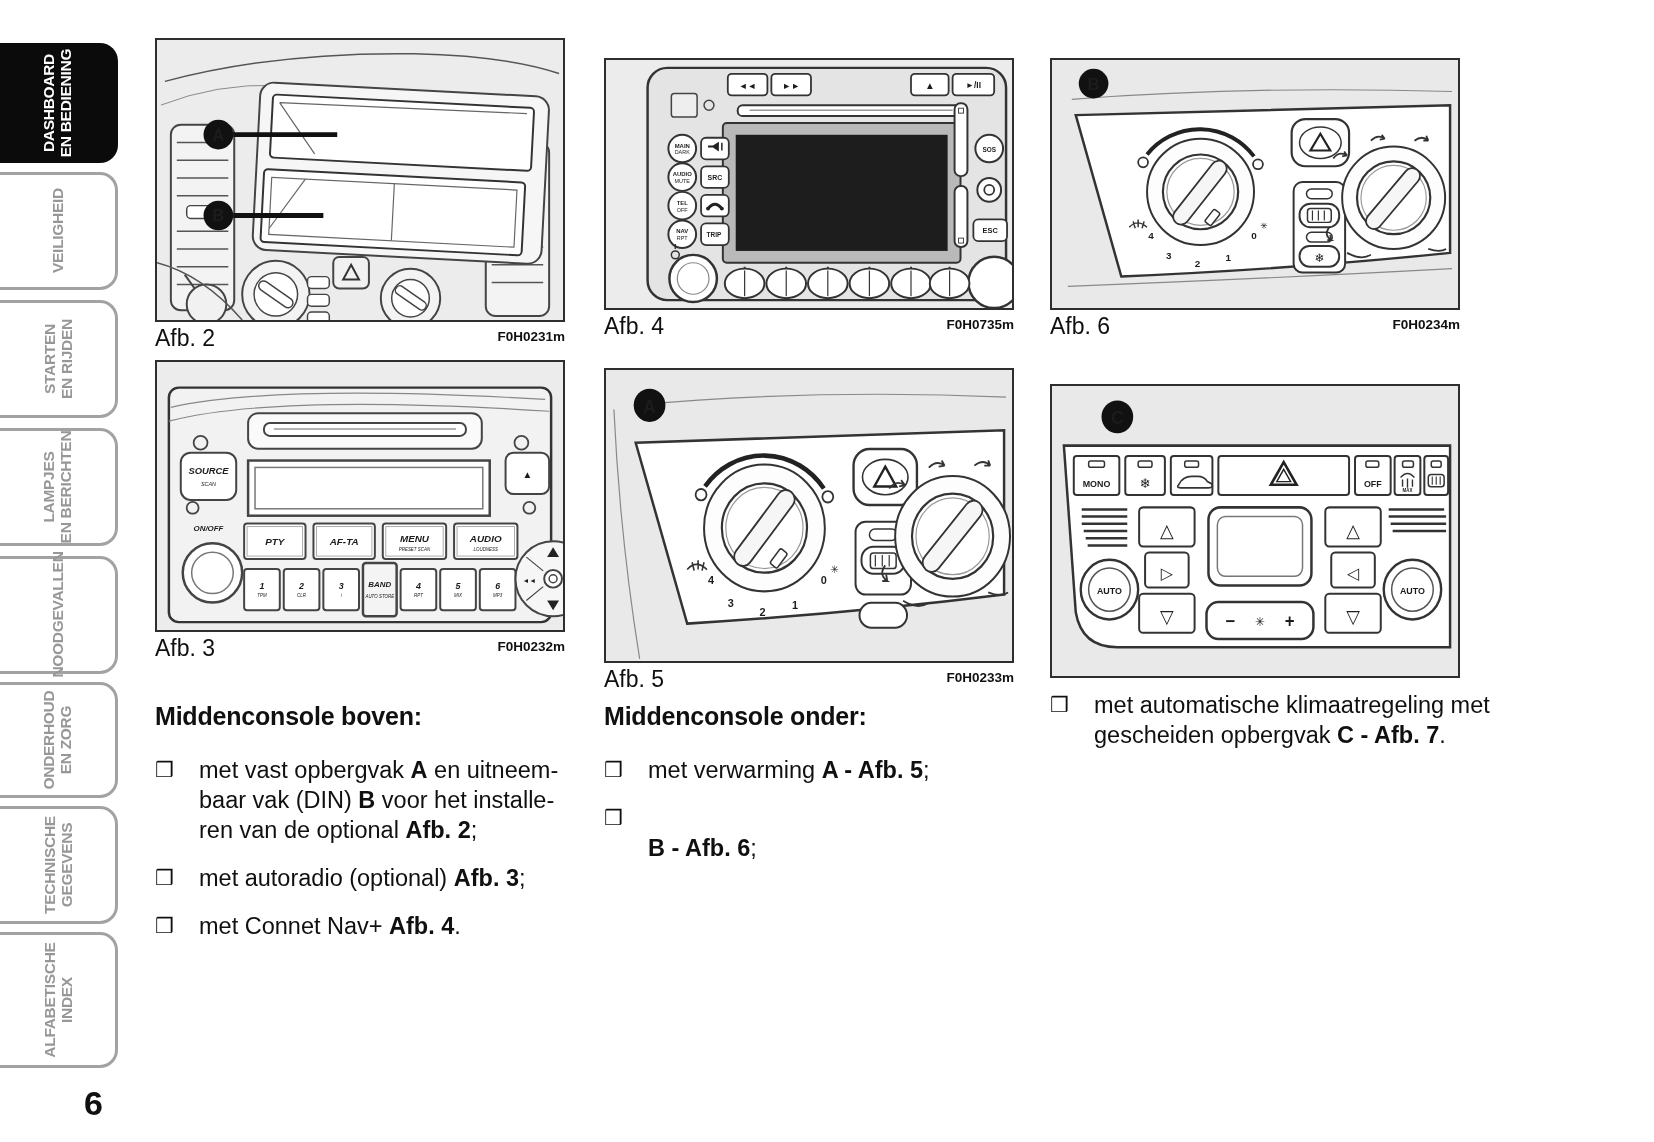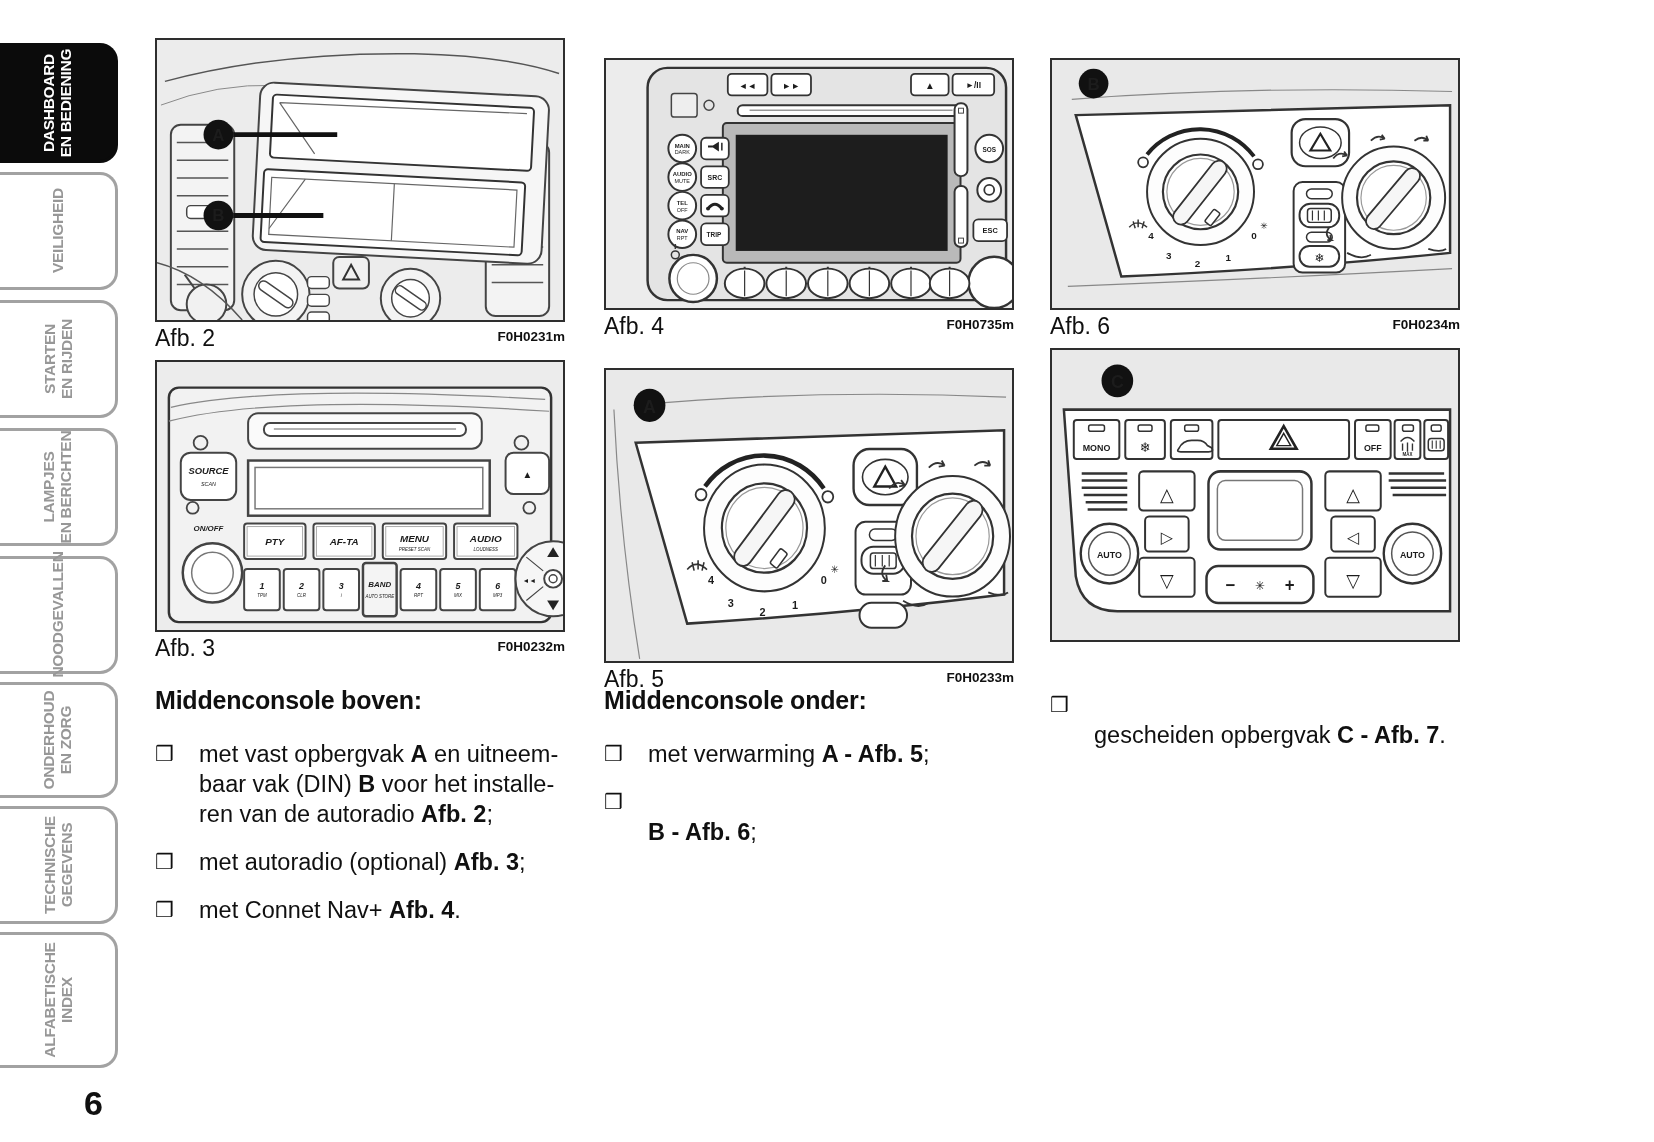--- a/index.html
+++ b/index.html
@@ -27,21 +27,21 @@
     position:relative;border:2px solid #2e2e2e;background:#ececec;
     overflow:hidden;box-sizing:border-box;
   }
   .fig-frame svg{position:absolute;left:0;top:0;width:100%;height:100%;display:block;}
   .fig-caption{display:flex;justify-content:space-between;align-items:flex-start;padding-top:3px;}
   .fig-name{font-size:23px;color:#101010;}
   .fig-code{font-size:13.5px;font-weight:bold;color:#101010;padding-top:4px;}
   svg text{font-family:"Liberation Sans", sans-serif;fill:#1c1c1c;}
   
   .text-col{position:absolute;color:#101010;}
-  .text-heading{font-size:25px;font-weight:bold;margin:0 0 24px 0;letter-spacing:-0.2px;}
+  .text-heading{font-size:25px;font-weight:bold;margin:16px 0 24px 0;letter-spacing:-0.2px;}
   .li{display:flex;margin-bottom:18px;font-size:23.5px;line-height:30px;}
   .li .bullet{width:26px;margin-right:18px;font-size:21px;line-height:30px;flex:none;}
   .page-num{position:absolute;left:84px;top:1084px;font-size:34px;font-weight:bold;}
 </style>
 </head>
 <body>
 
 <div class="tab active" style="top:43px;height:120px;">
   <div class="tab-label">
     <span>DASHBOARD</span>
@@ -500,21 +500,21 @@
         <path d="M386,214 q13,5 20,0" fill="none" stroke="#333" stroke-width="1.8"></path>
       </g>
     </svg>
   </div>
   <div class="fig-caption">
     <span class="fig-name">Afb. 5</span>
     <span class="fig-code">F0H0233m</span>
   </div>
 </div>
 
-<div class="fig" style="left:1050px;top:348px;width:446px;">
+<div class="fig" style="left:1050px;top:384px;width:446px;">
   <div class="fig-frame" style="width:410px;height:294px;">
     <svg viewBox="0 0 410 282" preserveAspectRatio="none">
       <rect width="410" height="282" fill="#e9e9e9"></rect>
       <g>
         <circle cx="66" cy="30" r="16" fill="#111"></circle>
         <text x="66" y="37" font-size="18" font-weight="bold" fill="#fff" text-anchor="middle">C</text>
       </g>
       <path d="M12,58 L402,58 L402,254 L66,254 Q30,254 24,220 Z" fill="#fff" stroke="#333" stroke-width="2.5"></path>
       <g>
         <rect x="22" y="68" width="46" height="38" rx="3" fill="#fff" stroke="#333" stroke-width="2"></rect>
@@ -604,21 +604,21 @@
         <path d="M340,120 h56 M340,127 h58 M342,134 h56 M344,141 h54" stroke="#333" stroke-width="2.4"></path>
       </g>
     </svg>
   </div>
 </div>
 
 <div class="text-col" style="left:155px;top:686px;width:435px;">
   <h2 class="text-heading">Middenconsole boven:</h2>
   <div class="li">
     <span class="bullet">❒</span>
-    <span><span>met vast opbergvak </span><b>A</b><span> en uitneem-</span><br><span>baar vak (DIN) </span><b>B</b><span> voor het installe-</span><br><span>ren van de autoradio </span><b>Afb. 2</b><span>;</span></span>
+    <span><span>met vast opbergvak </span><b>A</b><span> en uitneem-</span><br><span>baar vak (DIN) </span><b>B</b><span> voor het installe-</span><br><span>ren van de optional </span><b>Afb. 2</b><span>;</span></span>
   </div>
   <div class="li">
     <span class="bullet">❒</span>
     <span><span>met autoradio (optional) </span><b>Afb. 3</b><span>;</span></span>
   </div>
   <div class="li">
     <span class="bullet">❒</span>
     <span><span>met Connet Nav+ </span><b>Afb. 4</b><span>.</span></span>
   </div>
 </div>
@@ -631,17 +631,17 @@
   </div>
   <div class="li">
     <span class="bullet">❒</span>
     <span><br><b>B - Afb. 6</b><span>;</span></span>
   </div>
 </div>
 
 <div class="text-col" style="left:1050px;top:690px;width:445px;">
   <div class="li">
     <span class="bullet">❒</span>
-    <span><br><span>gescheiden opbergvak </span><b>C - Afb. 7</b><span>.</span></span>
+    <span><span>met automatische klimaatregeling met</span><br><span>gescheiden opbergvak </span><b>C - Afb. 7</b><span>.</span></span>
   </div>
 </div>
 
 <div class="page-num">6</div>
 
 </body></html>

